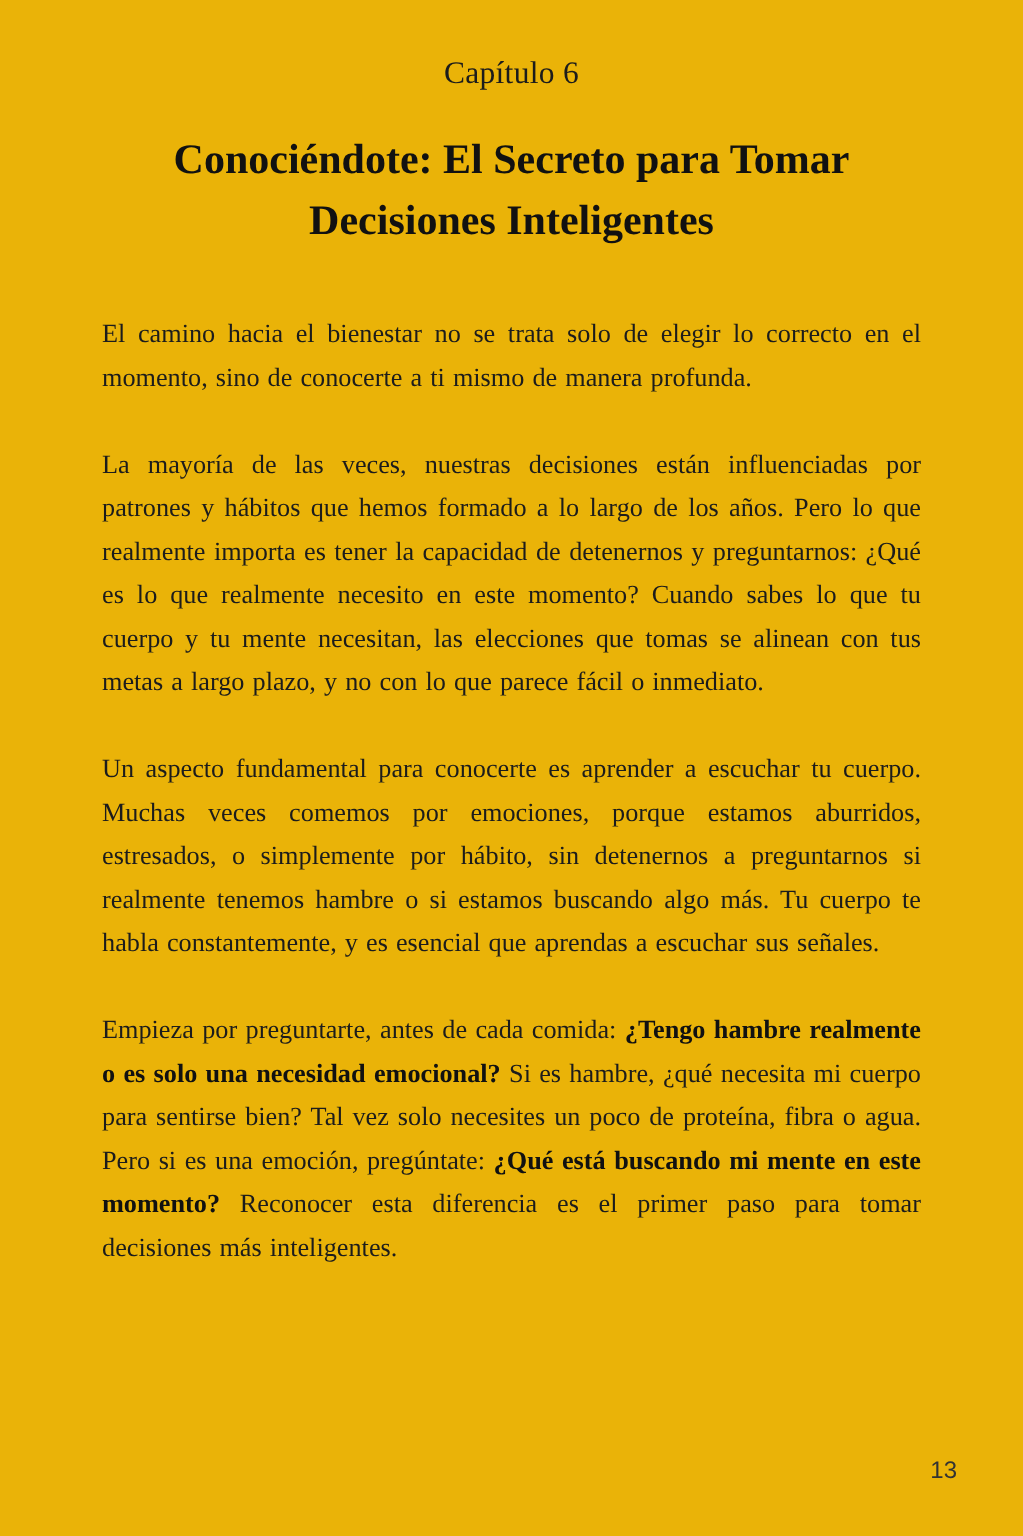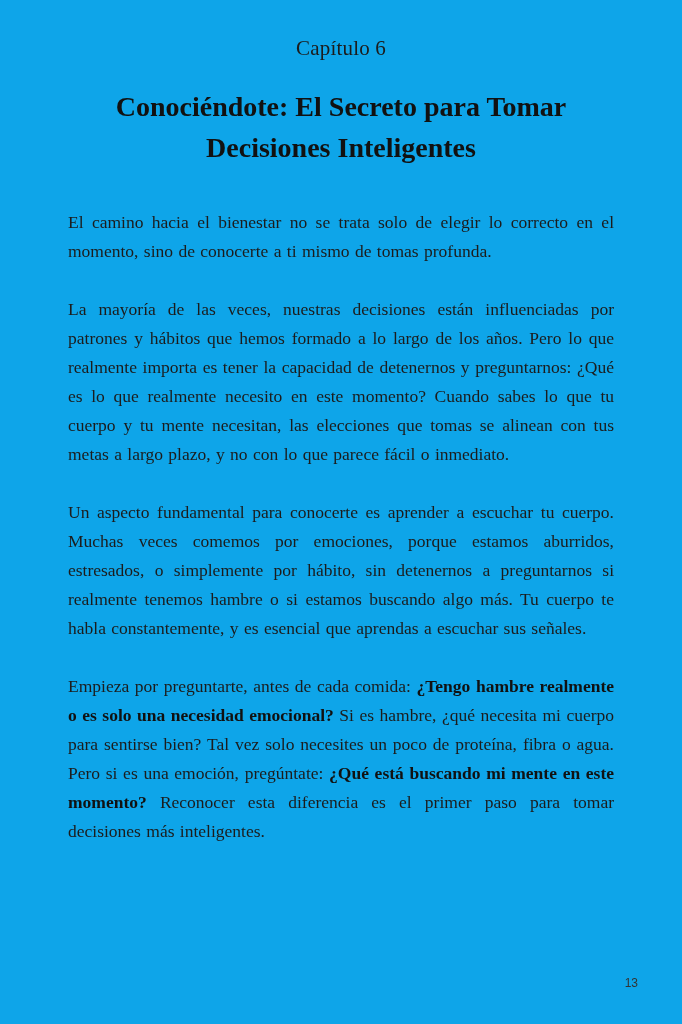--- a/index.html
+++ b/index.html
@@ -4,21 +4,21 @@
 <style>
   html, body {
     margin: 0;
     padding: 0;
     background: #ffffff;
   }
   .page {
     position: relative;
     width: 682px;
     height: 1024px;
-    background: #0ea5e9;
+    background: #eab308;
     color: #1c1c1c;
     font-family: "Liberation Serif", "DejaVu Serif", serif;
     overflow: hidden;
     box-sizing: border-box;
   }
   .chapter {
     text-align: center;
     font-size: 21px;
     font-weight: 400;
     padding-top: 36px;
@@ -45,33 +45,33 @@
   }
   .content strong {
     font-weight: 700;
     color: #111111;
   }
   .page-number {
     position: absolute;
     right: 44px;
     bottom: 34px;
     font-family: "Liberation Sans", "DejaVu Sans", sans-serif;
-    font-size: 12px;
+    font-size: 16px;
     color: #333333;
   }
 </style>
 </head>
 <body>
 
 <div class="page">
   <div class="chapter">Capítulo 6</div>
 
   <h1 class="title">Conociéndote: El Secreto para Tomar Decisiones Inteligentes</h1>
 
   <div class="content">
-      <p><span>El camino hacia el bienestar no se trata solo de elegir lo correcto en el momento, sino de conocerte a ti mismo de tomas profunda.</span></p>
+      <p><span>El camino hacia el bienestar no se trata solo de elegir lo correcto en el momento, sino de conocerte a ti mismo de manera profunda.</span></p>
       <p><span>La mayoría de las veces, nuestras decisiones están influenciadas por patrones y hábitos que hemos formado a lo largo de los años. Pero lo que realmente importa es tener la capacidad de detenernos y preguntarnos: ¿Qué es lo que realmente necesito en este momento? Cuando sabes lo que tu cuerpo y tu mente necesitan, las elecciones que tomas se alinean con tus metas a largo plazo, y no con lo que parece fácil o inmediato.</span></p>
       <p><span>Un aspecto fundamental para conocerte es aprender a escuchar tu cuerpo. Muchas veces comemos por emociones, porque estamos aburridos, estresados, o simplemente por hábito, sin detenernos a preguntarnos si realmente tenemos hambre o si estamos buscando algo más. Tu cuerpo te habla constantemente, y es esencial que aprendas a escuchar sus señales.</span></p>
       <p><span>Empieza por preguntarte, antes de cada comida: </span><strong>¿Tengo hambre realmente o es solo una necesidad emocional?</strong><span> Si es hambre, ¿qué necesita mi cuerpo para sentirse bien? Tal vez solo necesites un poco de proteína, fibra o agua. Pero si es una emoción, pregúntate: </span><strong>¿Qué está buscando mi mente en este momento?</strong><span> Reconocer esta diferencia es el primer paso para tomar decisiones más inteligentes.</span></p>
     </div>
 
   <div class="page-number">13</div>
 </div>
 
 </body></html>

